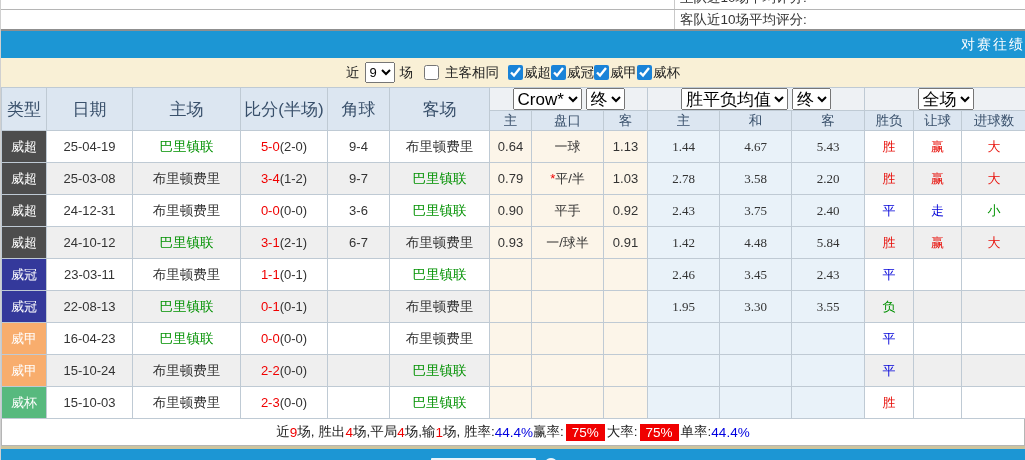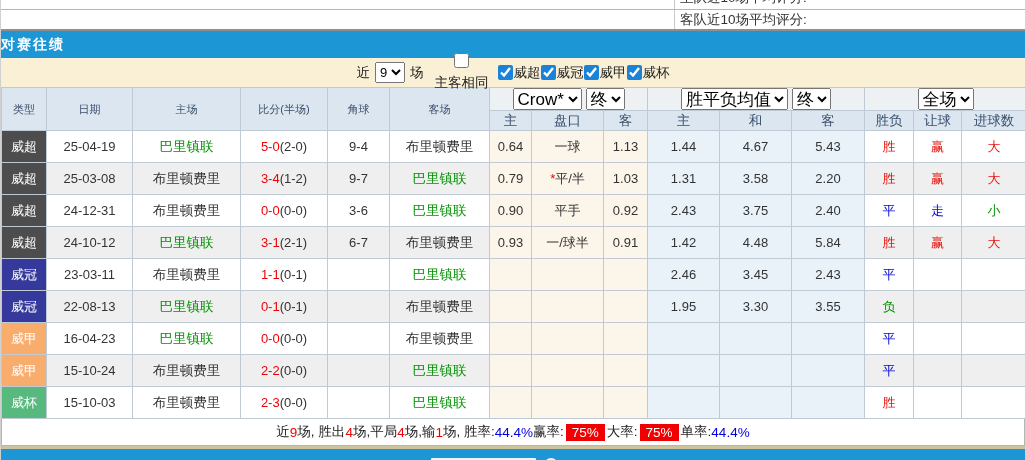--- a/index.html
+++ b/index.html
@@ -11,38 +11,38 @@
   }
   
   .top-area { background:#fff; }
   .top-row { position:relative; border-bottom:1px solid #b5b5b5; }
   .top-row-1 { height:10px; overflow:hidden; }
   .top-row-1 .top-label { position:absolute; top:-11px; left:679px; white-space:nowrap; color:#333; font-size:13.5px; }
   .top-row-2 { height:21px; border-bottom:2px solid #8f8f8f; }
   .top-row-2 .top-label { position:absolute; top:0; left:679px; line-height:20px; white-space:nowrap; color:#333; font-size:13.5px; }
   .top-vline { position:absolute; left:673px; top:0; bottom:0; border-left:1px solid #c9c9c9; }
   
-  .banner { height:27px; background:#1c96d4; color:#fff; text-align:left; line-height:27px; font-weight:bold; font-size:14px; letter-spacing:2px; }
+  .banner { height:27px; background:#1c96d4; color:#fff; text-align:right; line-height:27px; font-weight:normal; font-size:14px; letter-spacing:2px; }
   
   .filter { height:29px; background:#f9f0d6; display:flex; align-items:center; justify-content:center; gap:5px; font-size:13.5px; color:#222; }
   .filter select { font-size:13px; height:21px; }
   .filter input[type=checkbox] { width:15px; height:15px; accent-color:#1a83d8; vertical-align:middle; }
   .filter label { display:inline-flex; align-items:center; gap:1px; }
   
   table.h2h { border-collapse:collapse; table-layout:fixed; width:1025px; }
   table.h2h td, table.h2h th { border:1px solid #bfcad4; text-align:center; overflow:hidden; white-space:nowrap; font-weight:normal; }
   tr.hdr-a th { height:22px; background:#eef1f4; }
-  tr.hdr-a th.span-hdr { background:#dce6f1; color:#39506b; font-size:11px; }
+  tr.hdr-a th.span-hdr { background:#dce6f1; color:#39506b; font-size:17px; }
   tr.hdr-b th { height:20px; background:#dce6f1; color:#39506b; font-size:13.5px; }
   tr.hdr-a select { font-size:17px; height:22px; margin:0 2px; }
   tbody td { height:32px; font-size:13px; color:#333; }
   tbody tr:nth-child(even) td { background:#efefef; }
   tbody tr:nth-child(odd) td { background:#ffffff; }
   tbody td.asian { background:#fcf5e9 !important; }
-  tbody td.euro  { background:#e9f2f9 !important; }
+  tbody td.euro  { background:#e9f2f9 !important;font-family:Liberation Serif, serif; }
   td.type { color:#fff; font-size:13px; }
   td.team { font-size:13.5px; }
   .green { color:#009100; }
   .score-main { color:#f00000; }
   .score-half { color:#333; }
   .star { color:#f00000; }
   
   .summary { height:27px; border:1px solid #b5b5b5; border-top:none; display:flex; align-items:center; justify-content:center; background:#fff; font-size:13.5px; color:#222; }
   .summary .red { color:#f00000; }
   .summary .blue { color:#0000e0; }
@@ -71,21 +71,21 @@
   <div class="banner">
     <span>对赛往绩</span>
   </div>
 
   <div class="filter">
     <span>近</span>
     <select>
       <option>9</option>
     </select>
     <span>场</span>
-    <label style="margin-left:6px; gap:6px;flex-direction:column;">
+    <label style="margin-left:6px; gap:6px;">
       <input type="checkbox" style="">
       <span>主客相同</span>
     </label>
     <span id="league-filters" style="display:inline-flex;align-items:center;gap:0;margin-left:4px;">
         <label>
           <input type="checkbox" checked="" style="">
           <span>威超</span>
         </label>
         <label>
           <input type="checkbox" checked="" style="">
@@ -171,21 +171,21 @@
         <tr>
           <td class="type" style="background: rgb(77, 77, 77);">威超</td>
           <td>25-03-08</td>
           <td class="team">布里顿费里</td>
           <td><span class="score-main">3-4</span><span class="score-half">(1-2)</span></td>
           <td>9-7</td>
           <td class="team green">巴里镇联</td>
           <td class="asian">0.79</td>
           <td class="asian"><span class="star">*</span>平/半</td>
           <td class="asian">1.03</td>
-          <td class="euro">1.31</td>
+          <td class="euro">2.78</td>
           <td class="euro">3.58</td>
           <td class="euro">2.20</td>
           <td style="color: rgb(232, 18, 12);">胜</td>
           <td style="color: rgb(232, 18, 12);">赢</td>
           <td style="color: rgb(232, 18, 12);">大</td>
         </tr>
         <tr>
           <td class="type" style="background: rgb(77, 77, 77);">威超</td>
           <td>24-12-31</td>
           <td class="team">布里顿费里</td>

